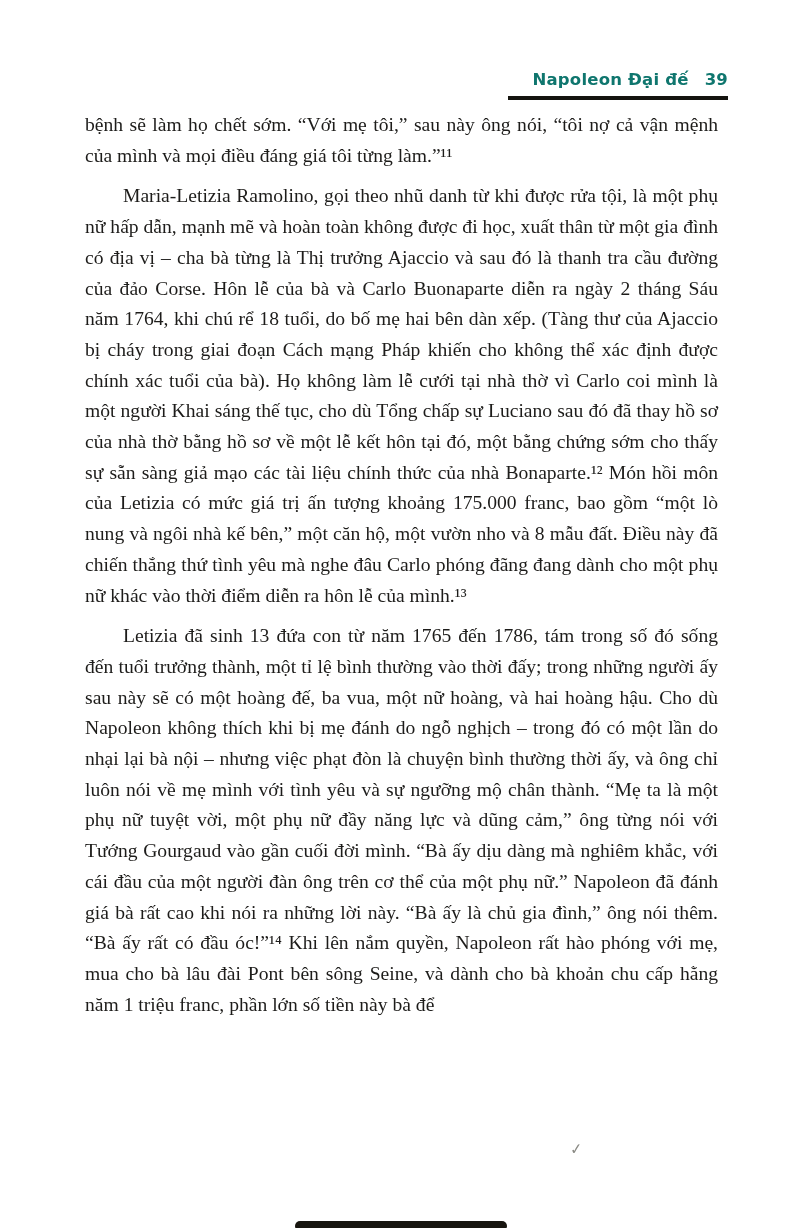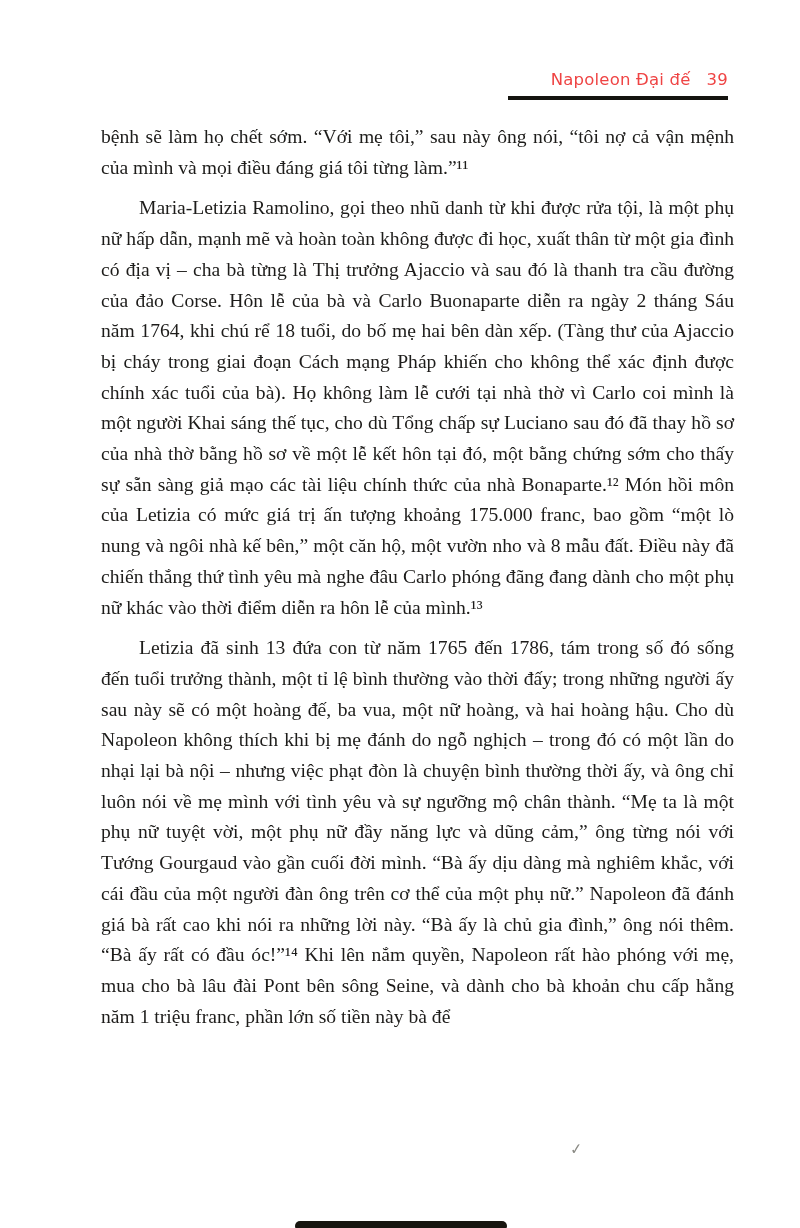--- a/index.html
+++ b/index.html
@@ -15,43 +15,42 @@
     color: #1d1c1a;
   }
   .page-header {
     position: absolute;
     top: 70px;
     right: 72px;
     text-align: right;
   }
   .header-text {
     font-family: "DejaVu Sans", "Liberation Sans", sans-serif;
-    font-weight: normal;
+    font-weight: bold;
     font-size: 16.5px;
-    color: #ef4444;
+    color: #0f766e;
     letter-spacing: 0.2px;
     white-space: nowrap;
   }
   .book-title { margin-right: 16px; }
   .header-rule {
     margin-top: 7px;
     margin-left: auto;
     height: 4px;
     width: 220px;
     background: #15140f;
   }
   .body-text {
     position: absolute;
     left: 85px;
-    top: 122px;
+    top: 110px;
     width: 633px;
     text-align: justify;
     font-size: 19.6px;
     line-height: 30.7px;
-    margin-left: 16px;
   }
   .para { margin-bottom: 10px; }
   .para.indent { text-indent: 38px; }
   .tick-mark {
     position: absolute;
     left: 570px;
     top: 1140px;
     font-size: 15px;
     color: #8a8a84;
     font-family: "DejaVu Sans", sans-serif;

